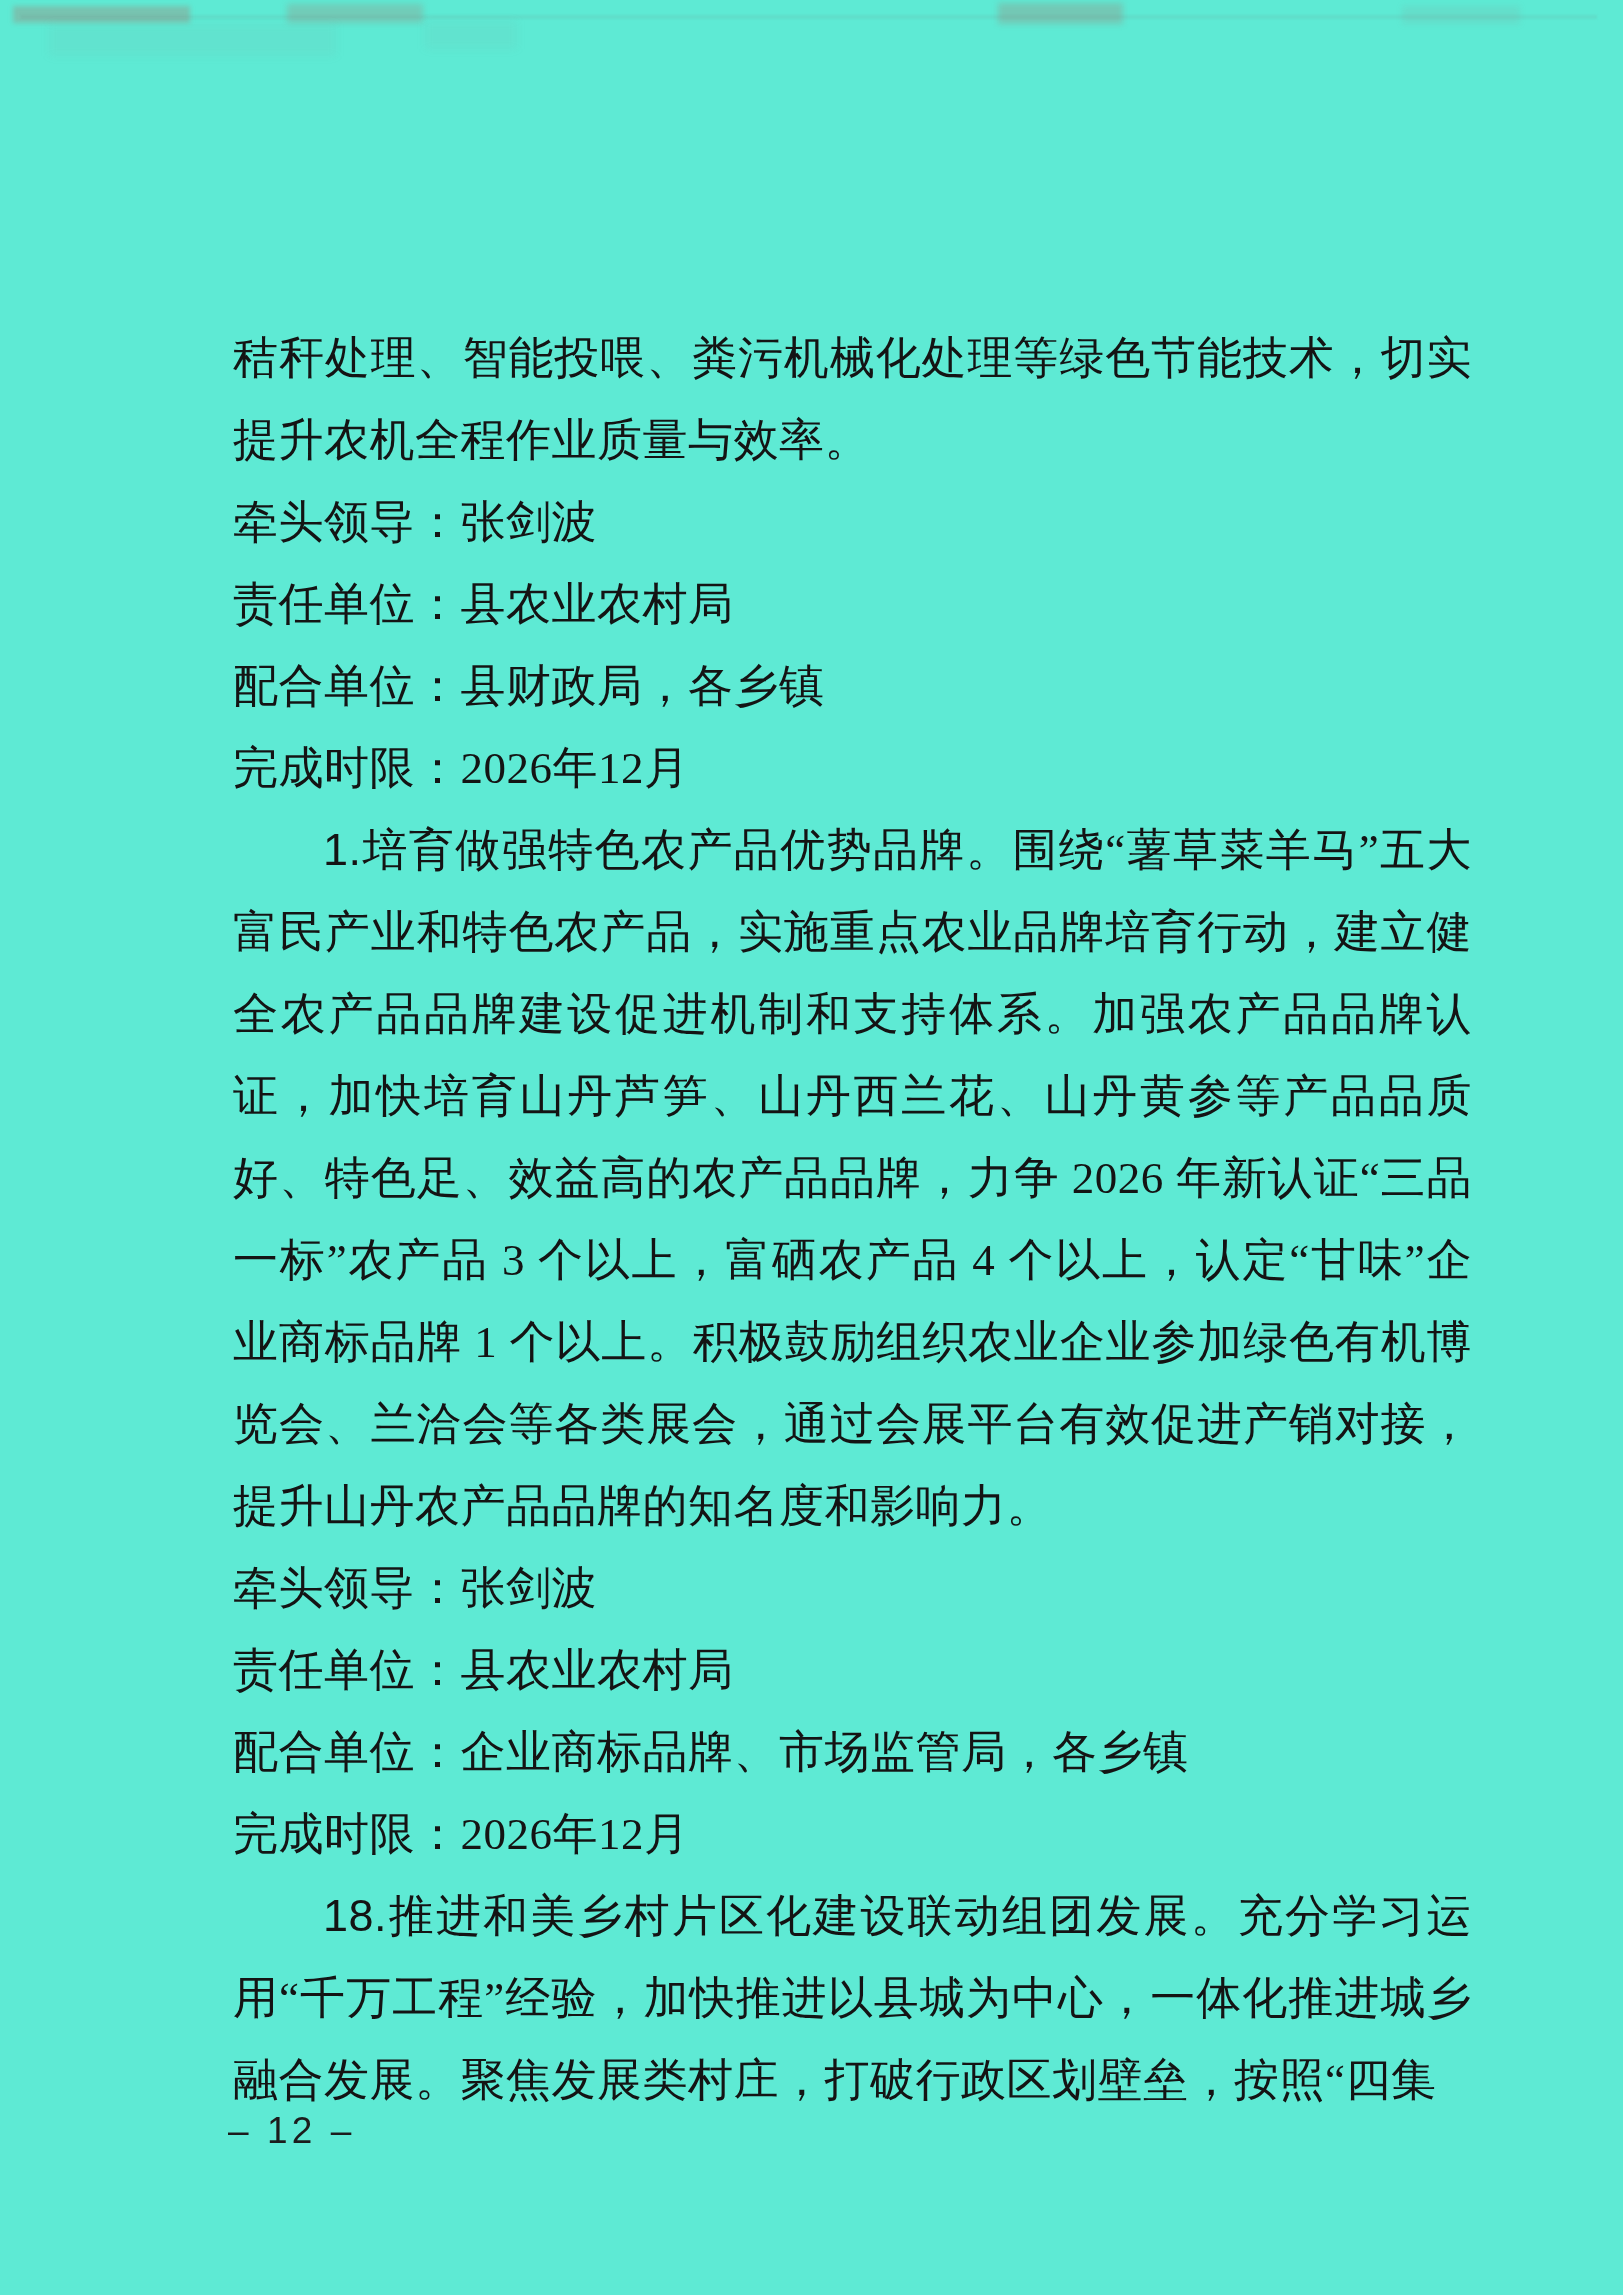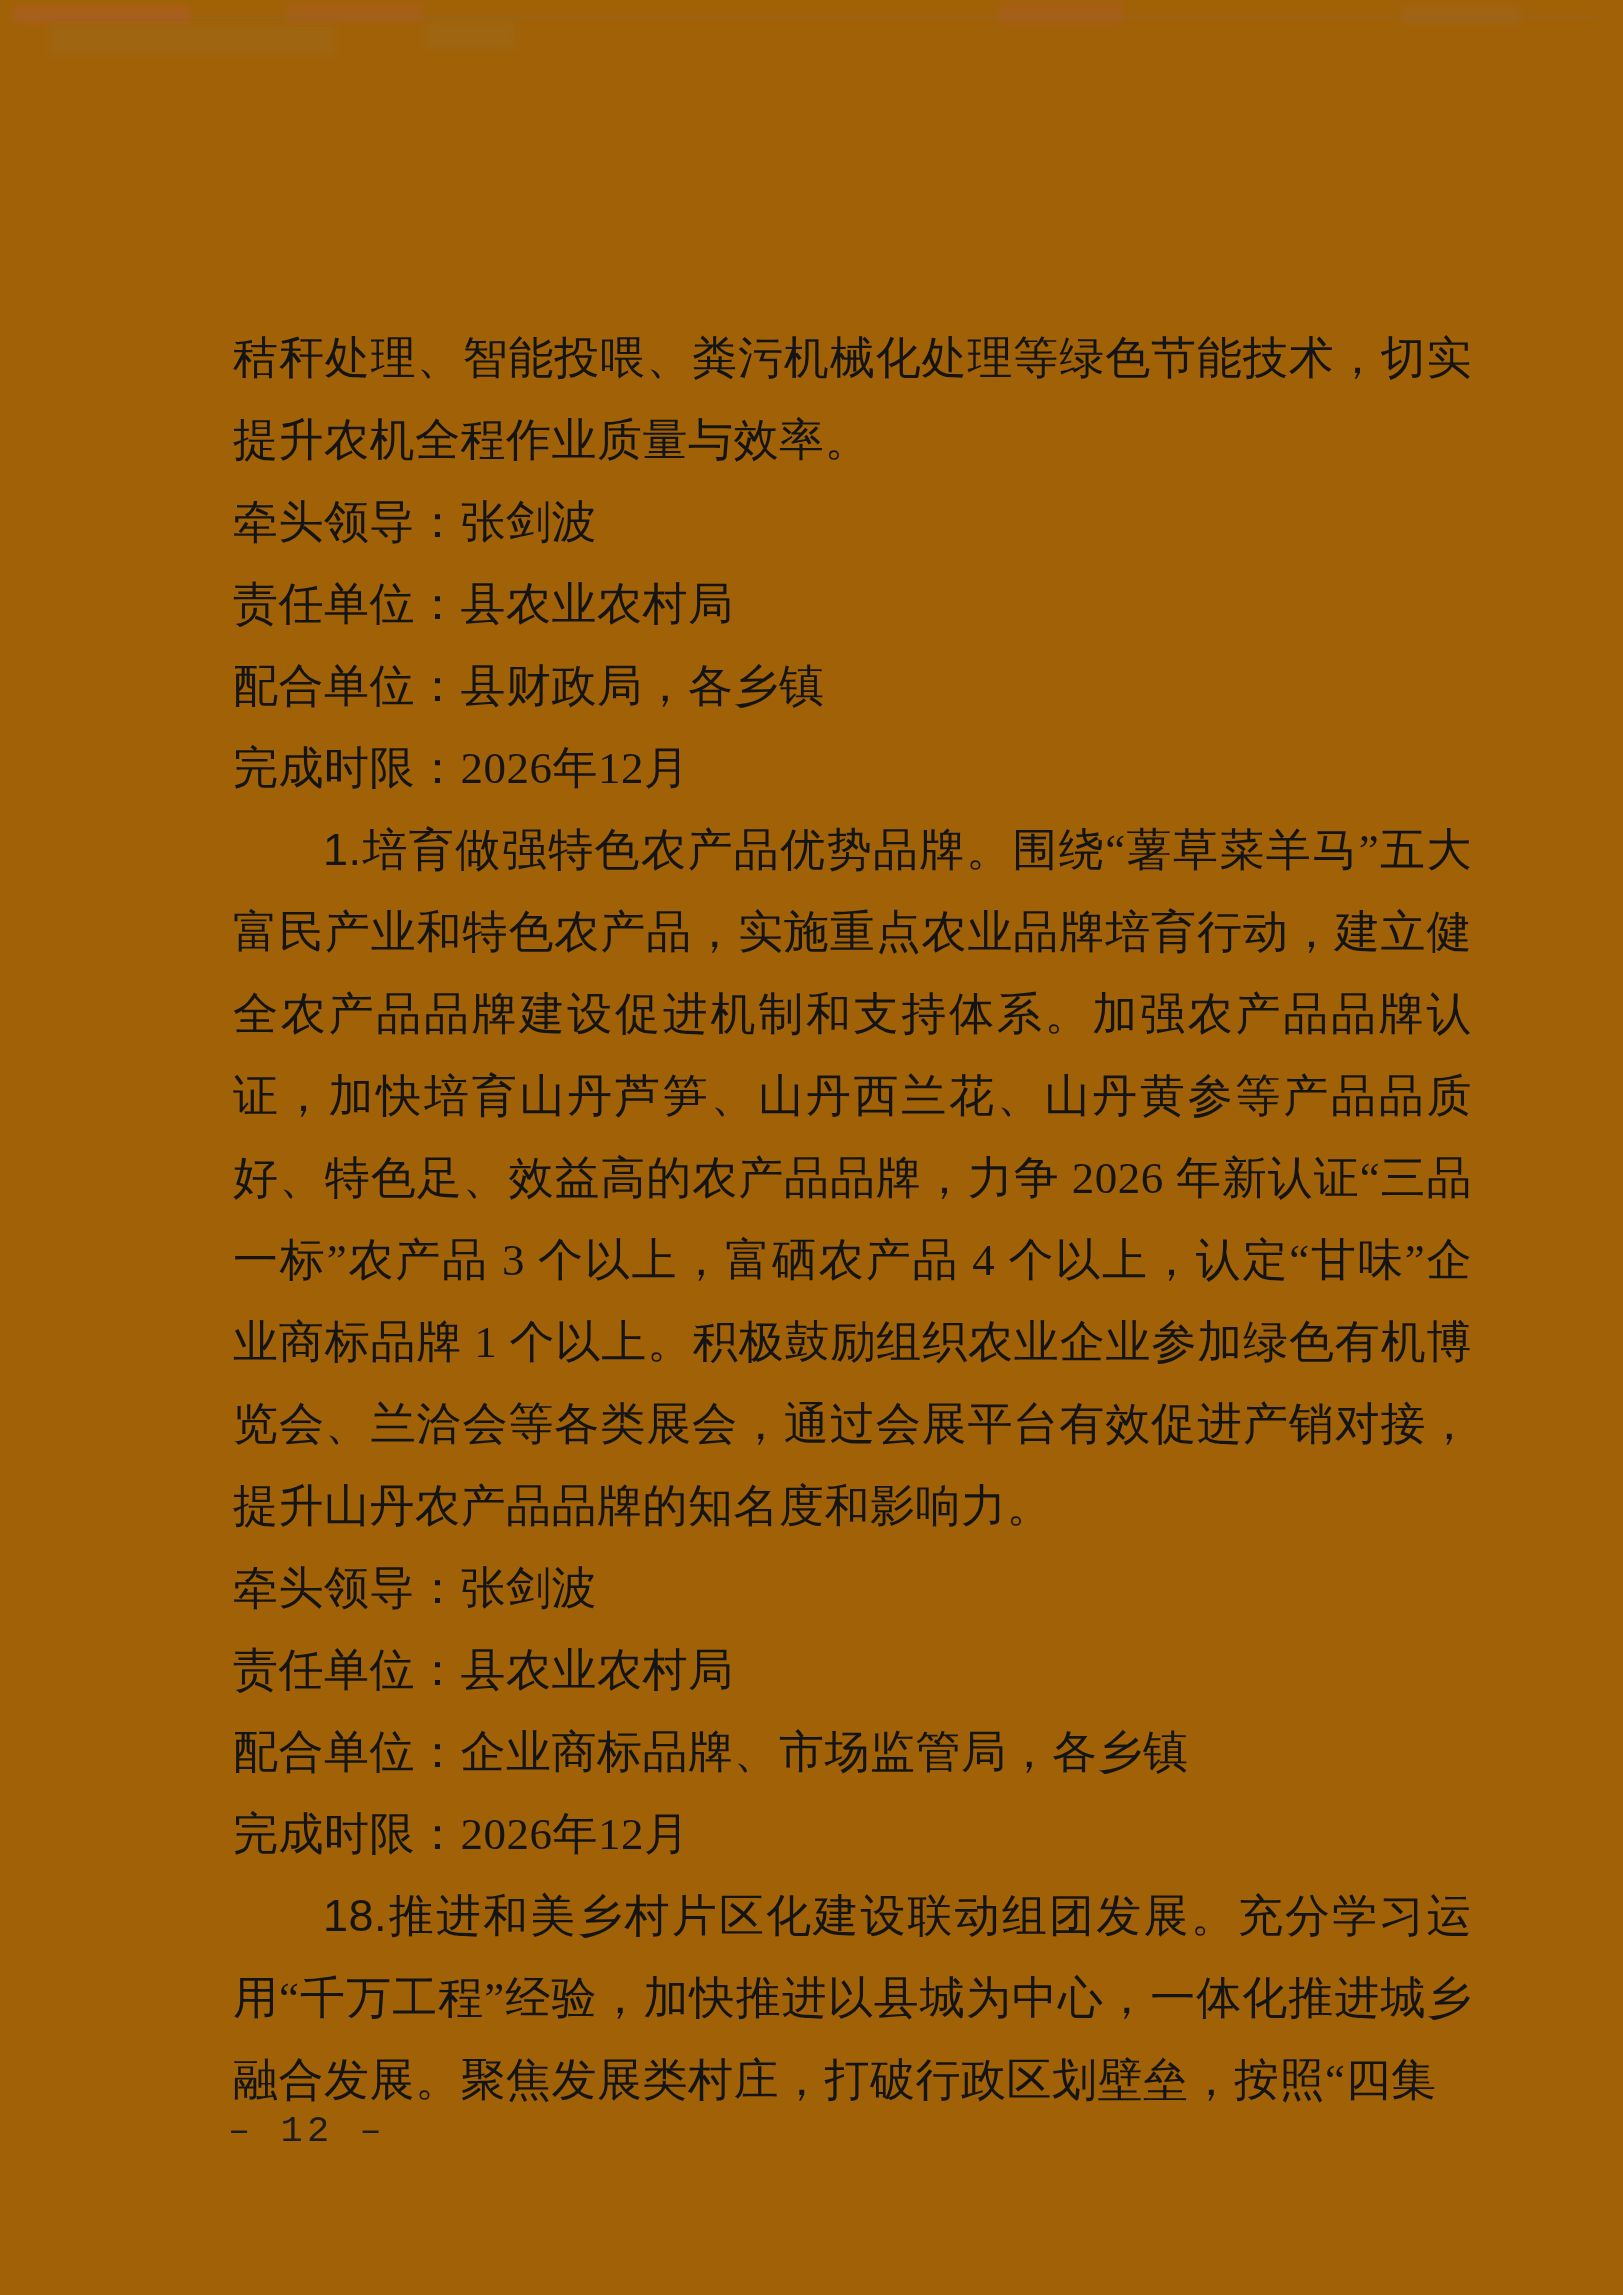--- a/index.html
+++ b/index.html
@@ -1,20 +1,20 @@
 <!DOCTYPE html>
 <html lang="zh" style="font-size:8.2px"><head>
 <meta charset="utf-8">
 <style>
   html, body { margin: 0; padding: 0; background: #e8e8e8; }
   .page {
     position: relative;
     width: 1624px;
     height: 2295px;
-    background: #a16207;
+    background: #5eead4;
     font-family: "Liberation Serif", serif;
     color: #141414;
     overflow: hidden;
   }
   .text-area {
     position: absolute;
     left: 233px;
     top: 317px;
     width: 1239px;
     font-size: 45px;
@@ -30,21 +30,21 @@
     font-weight: normal;
     font-family: "Liberation Sans", sans-serif;
   }
   .footer {
     position: absolute;
     left: 228px;
     top: 2110px;
     font-size: 37px;
     letter-spacing: 4.1px;
     color: #1c1c1c;
-    font-family: Liberation Mono, monospace;
+    font-family: Liberation Sans, sans-serif;
     white-space: nowrap;
   }
   
   .artifact { position: absolute; pointer-events: none; }
   .a-red1  { left: 12.8px;   top: 6.1px; width: 177px; height: 17.4px; background: rgba(192,84,74,0.26); filter: blur(2.6px); }
   .a-red2  { left: 287px;  top: 4.1px;  width: 136px; height: 19.4px; background: rgba(192,84,74,0.20); filter: blur(3.1px); }
   .a-red3  { left: 998px; top: 3.1px;  width: 125px; height: 20.5px; background: rgba(192,84,74,0.22); filter: blur(3.1px); }
   .a-line  { left: 20.5px;   top: 15.4px; width: 1576px; height: 4.1px; background: rgba(120,120,120,0.10); filter: blur(1px); }
   .a-gray1 { left: 49px;   top: 23.5px; width: 287px; height: 32px; background: rgba(140,140,140,0.07); filter: blur(4.1px); }
   .a-gray2 { left: 425px;  top: 20.5px; width: 92px; height: 28px; background: rgba(140,140,140,0.07); filter: blur(4.1px); }

